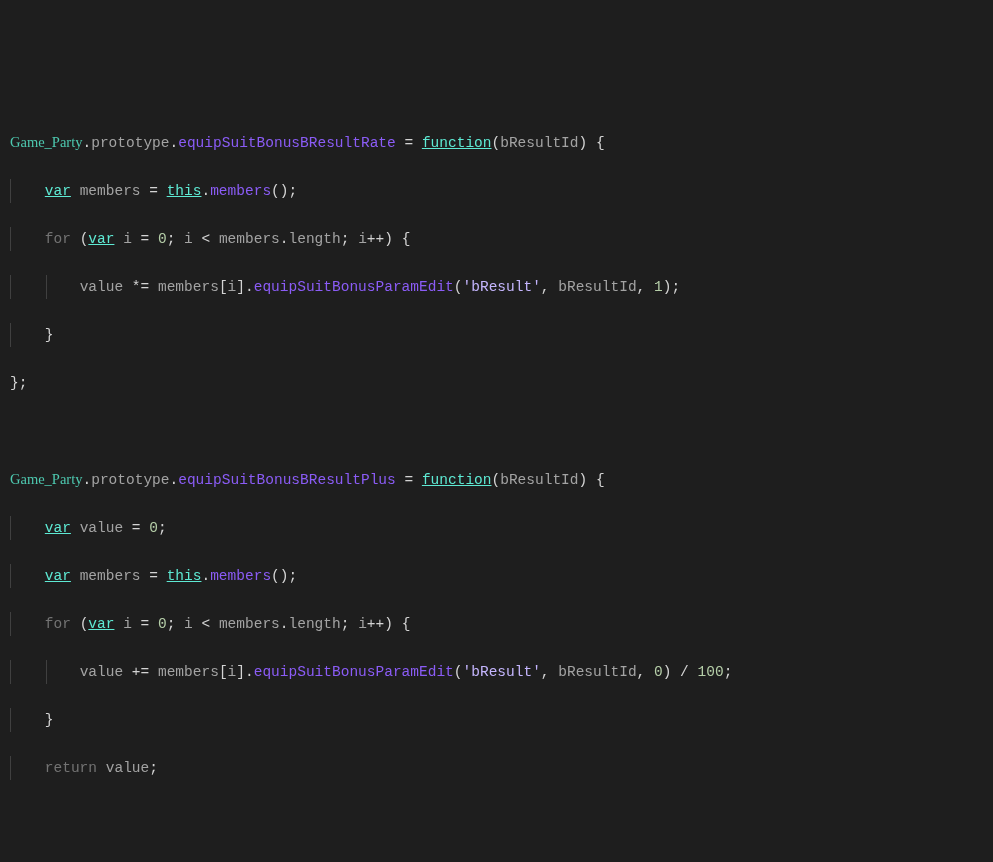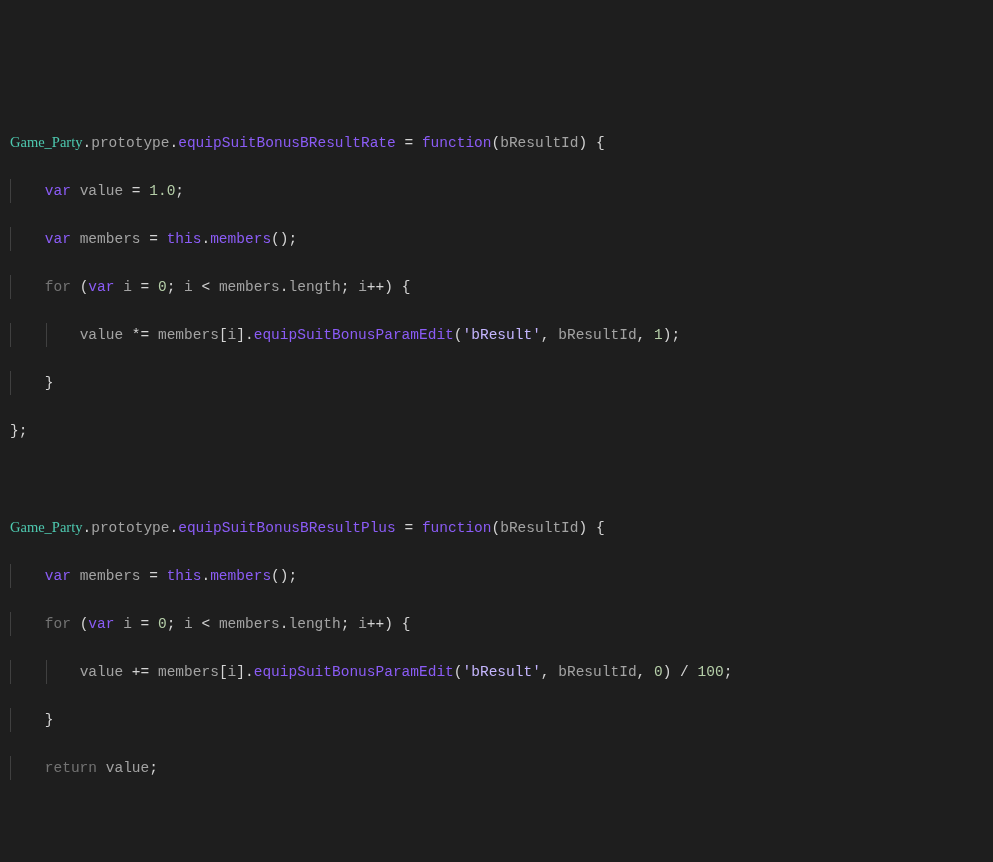--- a/index.html
+++ b/index.html
@@ -25,40 +25,40 @@
     .indent-guide {
       border-left: 1px solid #404040;
       position: absolute;
       top: 0;
       bottom: 0;
     }
     .c-class { color: #4ec9b0; font-family: Liberation Serif, serif; }
     .c-prop { color: #a3a3a3; }
     .c-punct { color: #d4d4d4; }
     .c-func { color: #8b5cf6; }
-    .c-keyword-blue { color: #8b5cf6; }
+    .c-keyword-blue { color: #5eead4; text-decoration: underline; }
     .c-keyword-ctrl { color: #737373; }
     .c-num { color: #b5cea8; }
     .c-string { color: #c4b5fd; }
   </style>
 </head>
 <body>
 
 
 
 <div>
 <div class="code-line"><span class="c-class">Game_Party</span><span class="c-punct">.</span><span class="c-prop">prototype</span><span class="c-punct">.</span><span class="c-func">equipSuitBonusBResultRate</span><span class="c-punct"> = </span><span class="c-keyword-blue">function</span><span class="c-punct">(</span><span class="c-prop">bResultId</span><span class="c-punct">)</span><span class="c-punct"> {</span></div>
-<div class="code-line"><span class="indent-guide" style="left:10px"></span>    <span class="c-keyword-blue">var</span><span> </span><span class="c-prop">value</span><span class="c-punct"> = </span><span class="c-num">1.0</span><span class="c-punct">;</span></div>
 <div class="code-line"><span class="indent-guide" style="left:10px"></span>    <span class="c-keyword-blue">var</span><span> </span><span class="c-prop">members</span><span class="c-punct"> = </span><span class="c-keyword-blue">this</span><span class="c-punct">.</span><span class="c-func">members</span><span class="c-punct">(</span><span class="c-punct">)</span><span class="c-punct">;</span></div>
 <div class="code-line"><span class="indent-guide" style="left:10px"></span>    <span class="c-keyword-ctrl">for</span><span> </span><span class="c-punct">(</span><span class="c-keyword-blue">var</span><span> </span><span class="c-prop">i</span><span class="c-punct"> = </span><span class="c-num">0</span><span class="c-punct">; </span><span class="c-prop">i</span><span class="c-punct"> &lt; </span><span class="c-prop">members</span><span class="c-punct">.</span><span class="c-prop">length</span><span class="c-punct">; </span><span class="c-prop">i</span><span class="c-punct">++</span><span class="c-punct">)</span><span class="c-punct"> {</span></div>
 <div class="code-line"><span class="indent-guide" style="left:10px"></span><span class="indent-guide" style="left:46px"></span>        <span class="c-prop">value</span><span class="c-punct"> *= </span><span class="c-prop">members</span><span class="c-punct">[</span><span class="c-prop">i</span><span class="c-punct">]</span><span class="c-punct">.</span><span class="c-func">equipSuitBonusParamEdit</span><span class="c-punct">(</span><span class="c-string">'bResult'</span><span class="c-punct">, </span><span class="c-prop">bResultId</span><span class="c-punct">, </span><span class="c-num">1</span><span class="c-punct">)</span><span class="c-punct">;</span></div>
 <div class="code-line"><span class="indent-guide" style="left:10px"></span>    <span class="c-punct">}</span></div>
 <div class="code-line"><span class="c-punct">};</span></div>
 <div class="code-line"> </div>
 <div class="code-line"><span class="c-class">Game_Party</span><span class="c-punct">.</span><span class="c-prop">prototype</span><span class="c-punct">.</span><span class="c-func">equipSuitBonusBResultPlus</span><span class="c-punct"> = </span><span class="c-keyword-blue">function</span><span class="c-punct">(</span><span class="c-prop">bResultId</span><span class="c-punct">)</span><span class="c-punct"> {</span></div>
+<div class="code-line"><span class="indent-guide" style="left:10px"></span>    <span class="c-keyword-blue">var</span><span> </span><span class="c-prop">value</span><span class="c-punct"> = </span><span class="c-num">0</span><span class="c-punct">;</span></div>
 <div class="code-line"><span class="indent-guide" style="left:10px"></span>    <span class="c-keyword-blue">var</span><span> </span><span class="c-prop">members</span><span class="c-punct"> = </span><span class="c-keyword-blue">this</span><span class="c-punct">.</span><span class="c-func">members</span><span class="c-punct">(</span><span class="c-punct">)</span><span class="c-punct">;</span></div>
 <div class="code-line"><span class="indent-guide" style="left:10px"></span>    <span class="c-keyword-ctrl">for</span><span> </span><span class="c-punct">(</span><span class="c-keyword-blue">var</span><span> </span><span class="c-prop">i</span><span class="c-punct"> = </span><span class="c-num">0</span><span class="c-punct">; </span><span class="c-prop">i</span><span class="c-punct"> &lt; </span><span class="c-prop">members</span><span class="c-punct">.</span><span class="c-prop">length</span><span class="c-punct">; </span><span class="c-prop">i</span><span class="c-punct">++</span><span class="c-punct">)</span><span class="c-punct"> {</span></div>
 <div class="code-line"><span class="indent-guide" style="left:10px"></span><span class="indent-guide" style="left:46px"></span>        <span class="c-prop">value</span><span class="c-punct"> += </span><span class="c-prop">members</span><span class="c-punct">[</span><span class="c-prop">i</span><span class="c-punct">]</span><span class="c-punct">.</span><span class="c-func">equipSuitBonusParamEdit</span><span class="c-punct">(</span><span class="c-string">'bResult'</span><span class="c-punct">, </span><span class="c-prop">bResultId</span><span class="c-punct">, </span><span class="c-num">0</span><span class="c-punct">)</span><span class="c-punct"> / </span><span class="c-num">100</span><span class="c-punct">;</span></div>
 <div class="code-line"><span class="indent-guide" style="left:10px"></span>    <span class="c-punct">}</span></div>
 <div class="code-line"><span class="indent-guide" style="left:10px"></span>    <span class="c-keyword-ctrl">return</span><span> </span><span class="c-prop">value</span><span class="c-punct">;</span></div>
 
 
 
 
 

